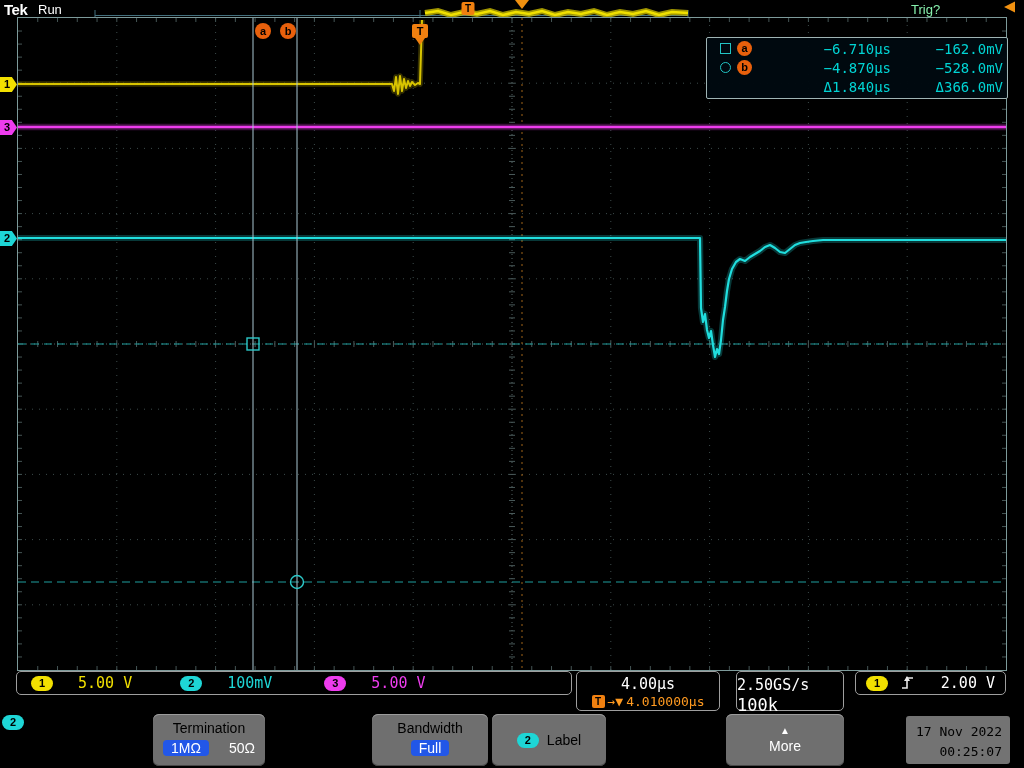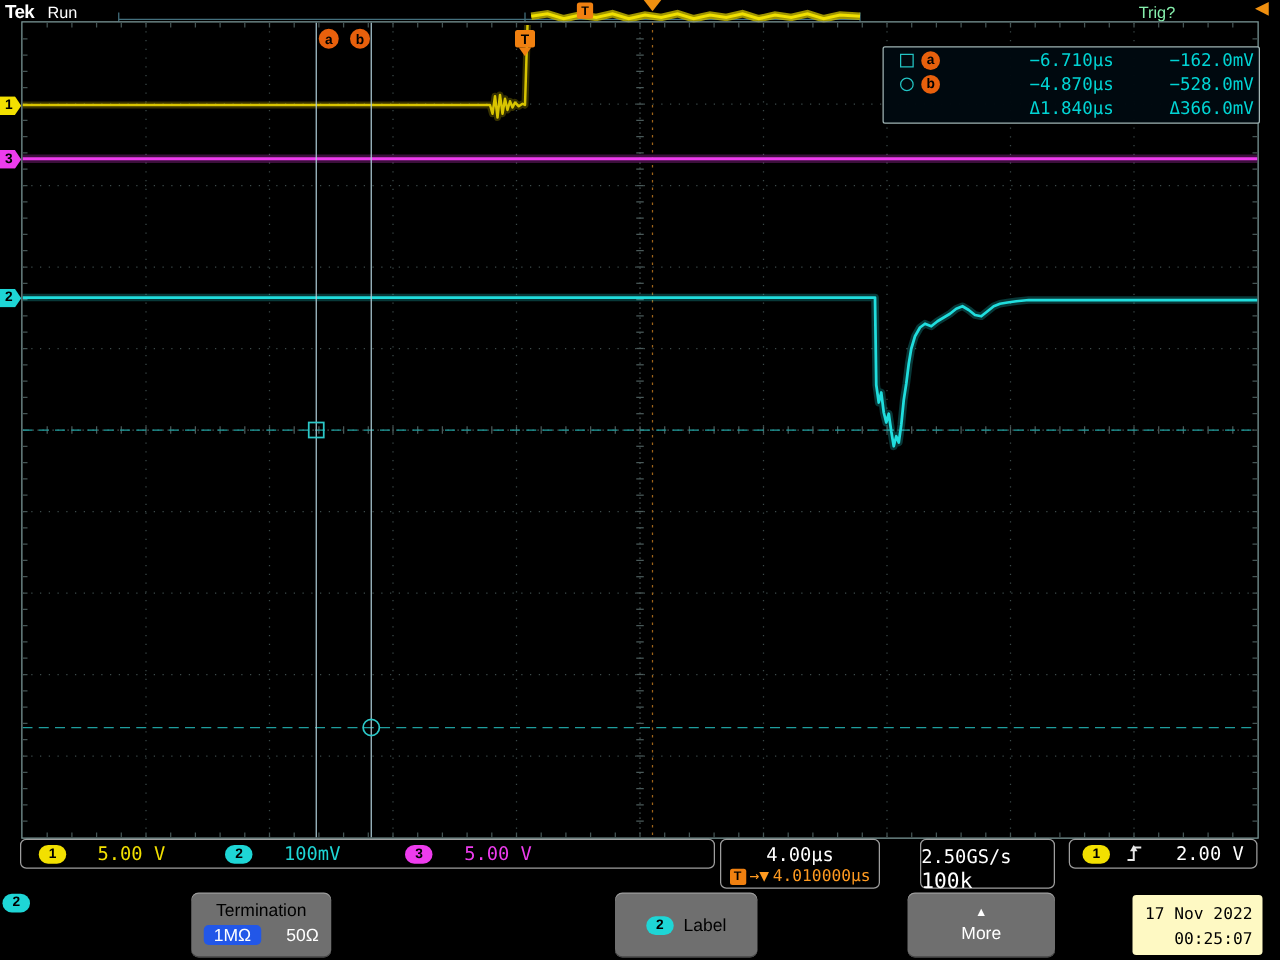--- a/index.html
+++ b/index.html
@@ -31,21 +31,21 @@
   .cnum{justify-self:end;}
   
   .sbox{position:absolute;border:1px solid #9e9e9e;border-radius:5px;background:#000;box-sizing:border-box;}
   .pill{display:inline-block;min-width:22px;height:15px;border-radius:8px;color:#000;
         font:bold 11px "Liberation Sans",sans-serif;text-align:center;line-height:15px;}
   #sbox-vert{left:16px;top:671px;width:556px;height:24px;display:flex;align-items:center;font-size:15px;}
   #sbox-vert .pill{margin-left:14px;}
   #sbox-vert .gap2{margin-left:48px;} #sbox-vert .gap3{margin-left:52px;}
   .scale{margin-left:25px;}
   #ch1-scale{color:#f2e000;} #ch2-scale{color:#1ed6d6;} #ch3-scale{color:#ee3cee;}
-  #sbox-horiz{left:576px;top:671px;width:128px;height:40px;color:#fff;text-align:center;}
+  #sbox-horiz{left:576px;top:671px;width:144px;height:40px;color:#fff;text-align:center;}
   .tb-row{font-size:15px;margin-top:3px;}
   .delay-row{display:flex;justify-content:center;align-items:center;gap:3px;color:#ff9a20;font-size:13px;margin-top:1px;}
   .tsq{width:13px;height:13px;border-radius:2px;background:#f08010;color:#000;
        font:bold 10px "Liberation Sans",sans-serif;line-height:13px;text-align:center;}
   #sbox-acq{left:736px;top:671px;width:108px;height:40px;color:#fff;text-align:left;}
   .acq1{font-size:15px;margin-top:4px;} .acq2{font-size:17px;margin-top:1px;}
   #sbox-trig{left:855px;top:671px;width:151px;height:24px;display:flex;align-items:center;color:#fff;
              font-size:15px;padding:0 10px;gap:13px;}
   #trig-level{margin-left:auto;}
   
@@ -58,21 +58,21 @@
   #btn-label{left:492px;width:114px;}   #btn-more{left:726px;width:118px;}
   .mlabel{margin-top:6px;text-align:center;color:#000;font:14px "Liberation Sans",sans-serif;}
   .mopts{display:flex;justify-content:space-around;align-items:center;margin-top:4px;color:#fff;
          font:14px "Liberation Sans",sans-serif;}
   .osel{background:#2257e8;border-radius:4px;padding:0 8px;}
   .label-inner{display:flex;height:100%;align-items:center;justify-content:center;gap:8px;color:#000;
                font:14px "Liberation Sans",sans-serif;}
   #btn-more{color:#fff;display:flex;flex-direction:column;align-items:center;justify-content:center;gap:2px;
             font:14px "Liberation Sans",sans-serif;}
   #more-arrow{font-size:10px;line-height:10px;}
-  #datetime-box{position:absolute;left:906px;top:4px;width:104px;height:48px;background:#fef9c3;border-radius:3px;
+  #datetime-box{position:absolute;left:906px;top:4px;width:104px;height:48px;background:#737373;border-radius:3px;
                 color:#000;font:13px "DejaVu Sans Mono",monospace;text-align:right;padding:6px 8px;
                 box-sizing:border-box;line-height:1.5;}
 </style>
 </head>
 <body>
 
 <div id="screen">
 
   <div id="header">
     <svg id="top-svg" width="1024" height="18">
@@ -488,20 +488,26 @@
 
     <div class="mbtn" id="btn-termination">
       <div class="mlabel">Termination</div>
       <div class="mopts">
         <span class="osel">1MΩ</span>
         <span>50Ω</span>
       </div>
     </div>
 
 
+    <div class="mbtn" id="btn-bandwidth">
+      <div class="mlabel">Bandwidth</div>
+      <div class="mopts">
+        <span class="osel">Full</span>
+      </div>
+    </div>
 
     <div class="mbtn" id="btn-label">
       <div class="label-inner">
         <span class="pill" style="background: rgb(30, 214, 214);">2</span>
         <span>Label</span>
       </div>
     </div>
 
     <div class="mbtn" id="btn-more">
       <span id="more-arrow">▲</span>

